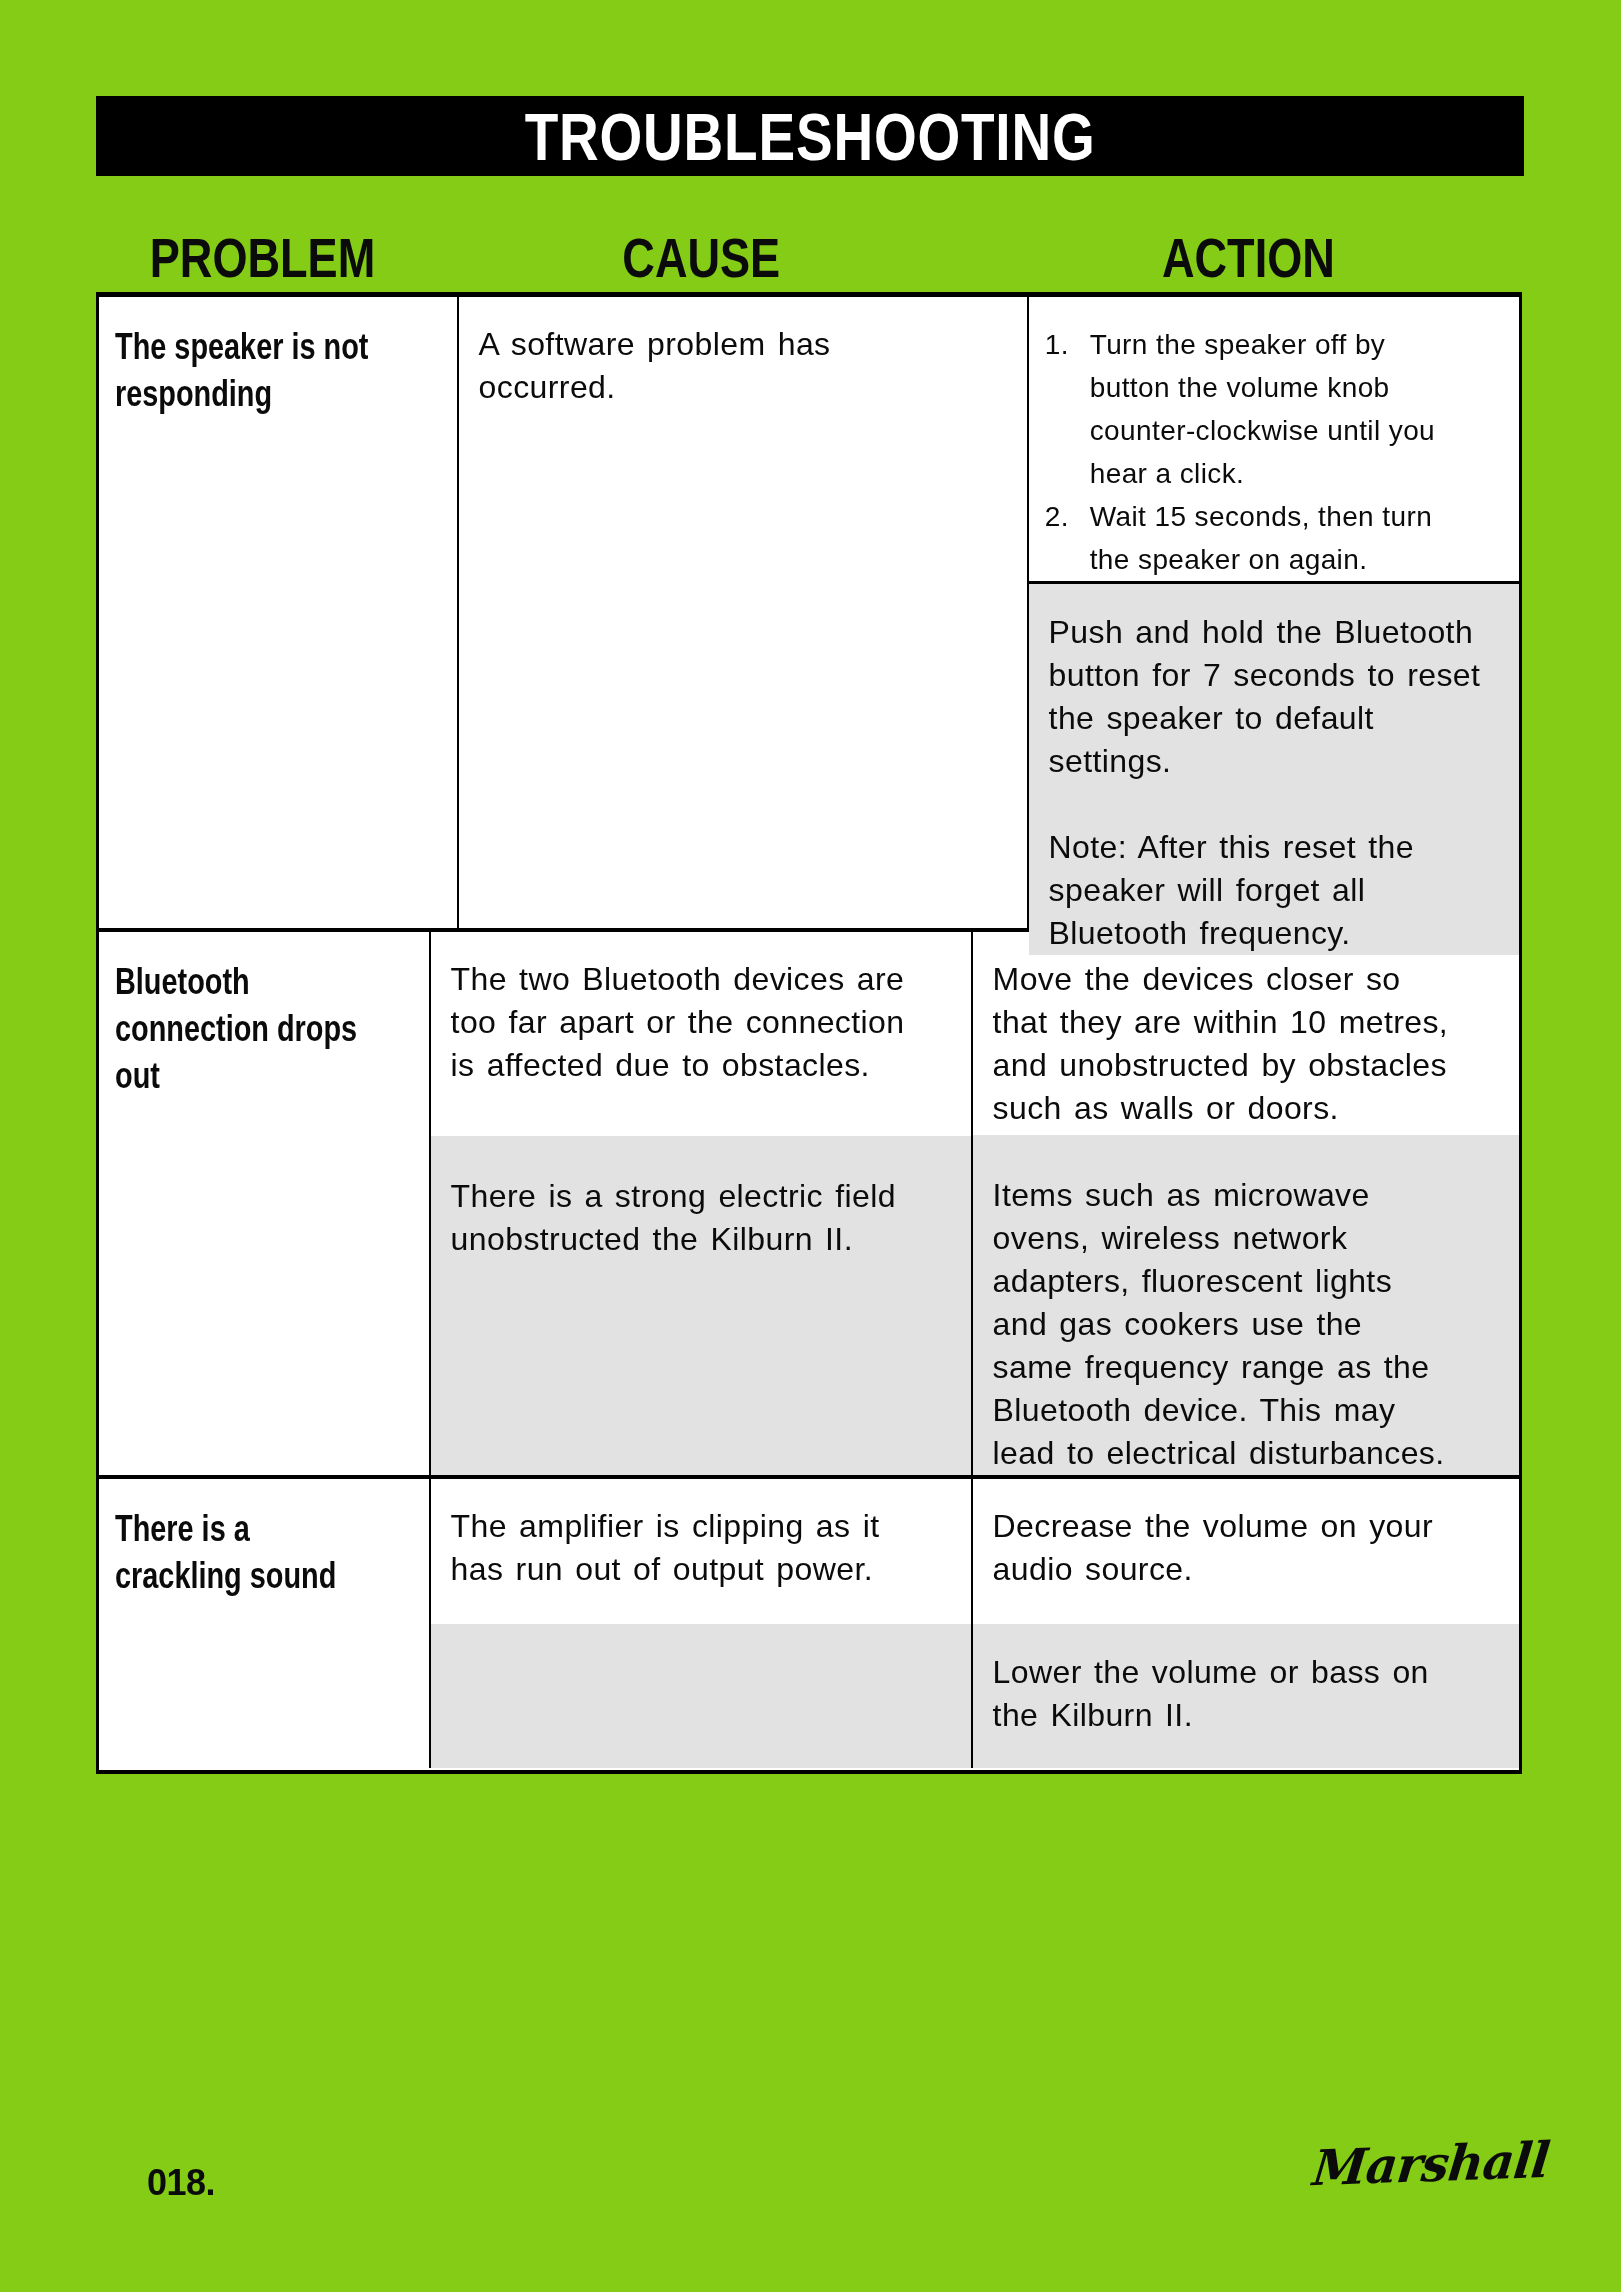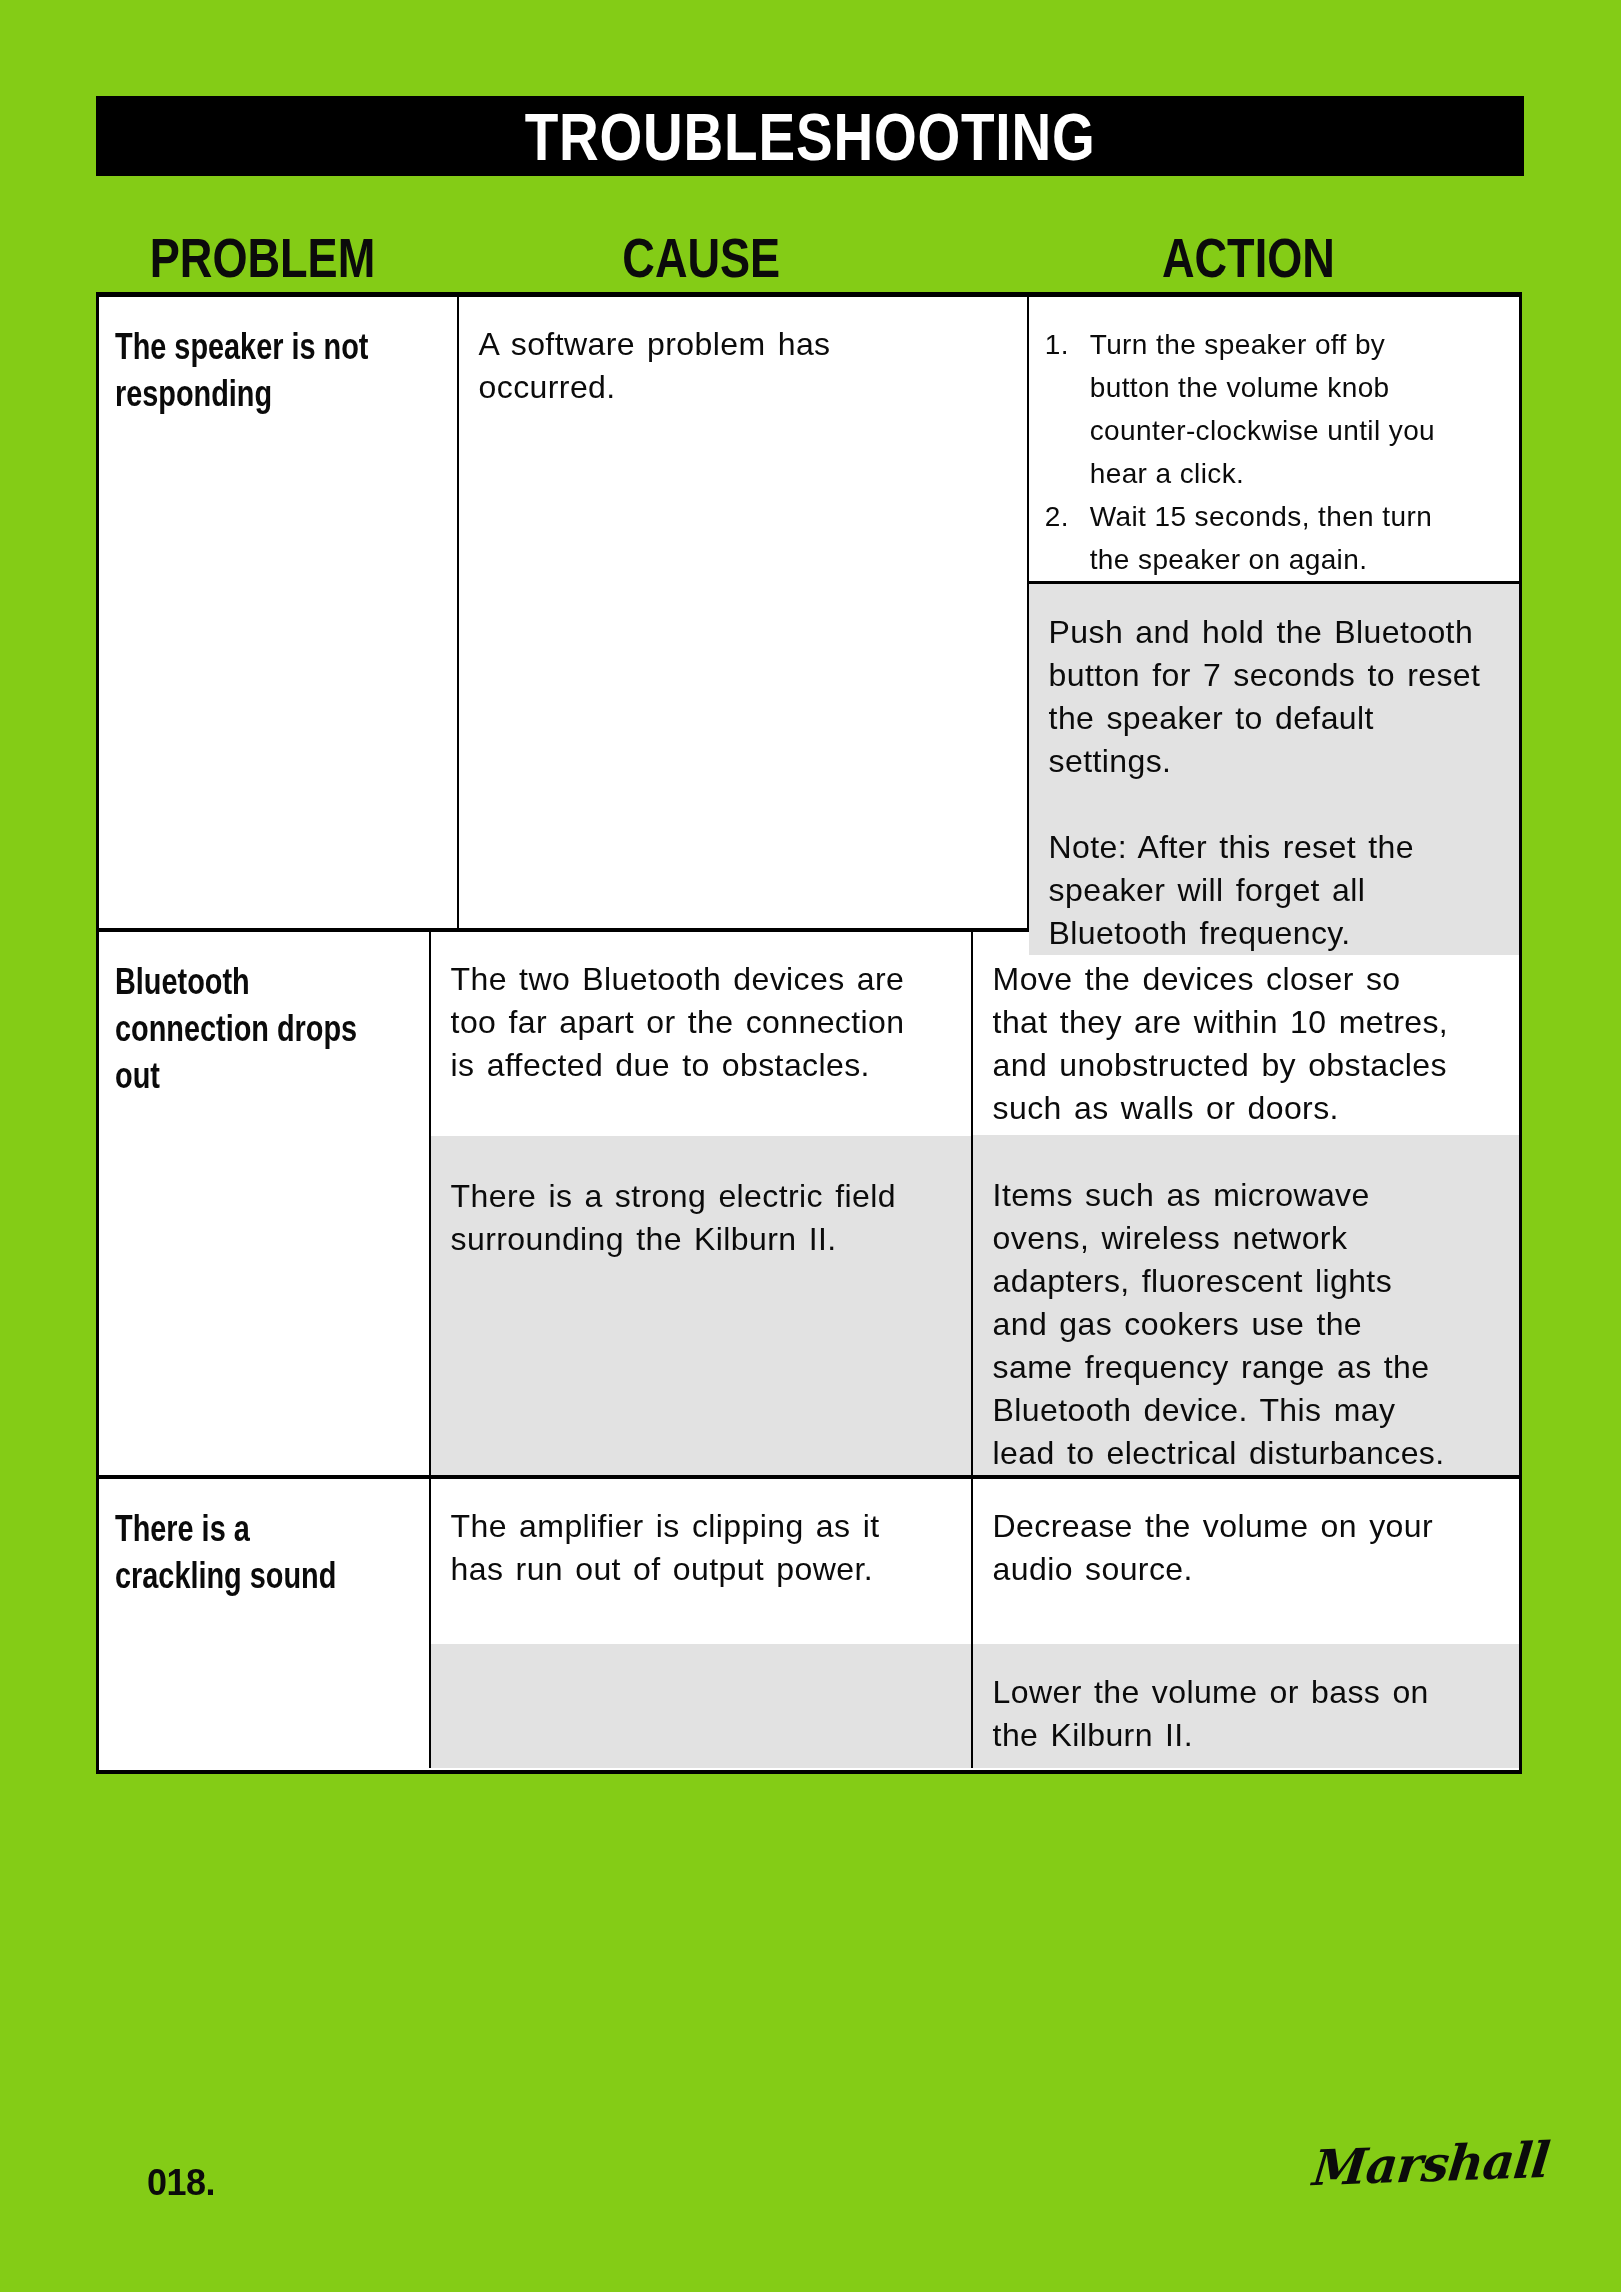--- a/index.html
+++ b/index.html
@@ -63,21 +63,21 @@
   .col { height: 100%; }
   .col-problem { width: 330px; padding: 25.5px 13.7px 0 15.7px; }
   .col-cause { width: 542px; border-left: 2.9px solid #000000; display: flex; flex-direction: column; }
   .col-action { flex: 1; border-left: 2.9px solid #000000; display: flex; flex-direction: column; }
   .sub { padding: 25.5px 19.6px 0 19.6px; }
   .sub.fill { flex: 1; }
   .sub.gray { background: #e2e2e2; flex: 1; padding-top: 27.4px; }
   .sub.gray.pt40 { padding-top: 39px; }
   .sub.listcell { height: 294px; border-bottom: 3.9px solid #000000; padding: 25.5px 39px 0 15.7px; }
   .sub.h208 { height: 204px; }
-  .sub.h148 { height: 165px; }
+  .sub.h148 { height: 145px; }
   .prob-text {
     font-size: 37px;
     line-height: 47px;
     font-weight: bold;
     white-space: pre-line;
     width: 130%;
     transform: scaleX(0.78);
     transform-origin: 0 0;
   }
   .cell-text {
@@ -178,21 +178,21 @@
 out</div>
       </div>
       <div class="col col-cause">
         <div class="sub h208">
           <div class="cell-text">The two Bluetooth devices are
 too far apart or the connection
 is affected due to obstacles.</div>
         </div>
         <div class="sub gray pt40">
           <div class="cell-text">There is a strong electric field
-surrounding the Kilburn II.</div>
+unobstructed the Kilburn II.</div>
         </div>
       </div>
       <div class="col col-action">
         <div class="sub h208">
           <div class="cell-text">Move the devices closer so
 that they are within 10 metres,
 and unobstructed by obstacles
 such as walls or doors.</div>
         </div>
         <div class="sub gray pt40">

